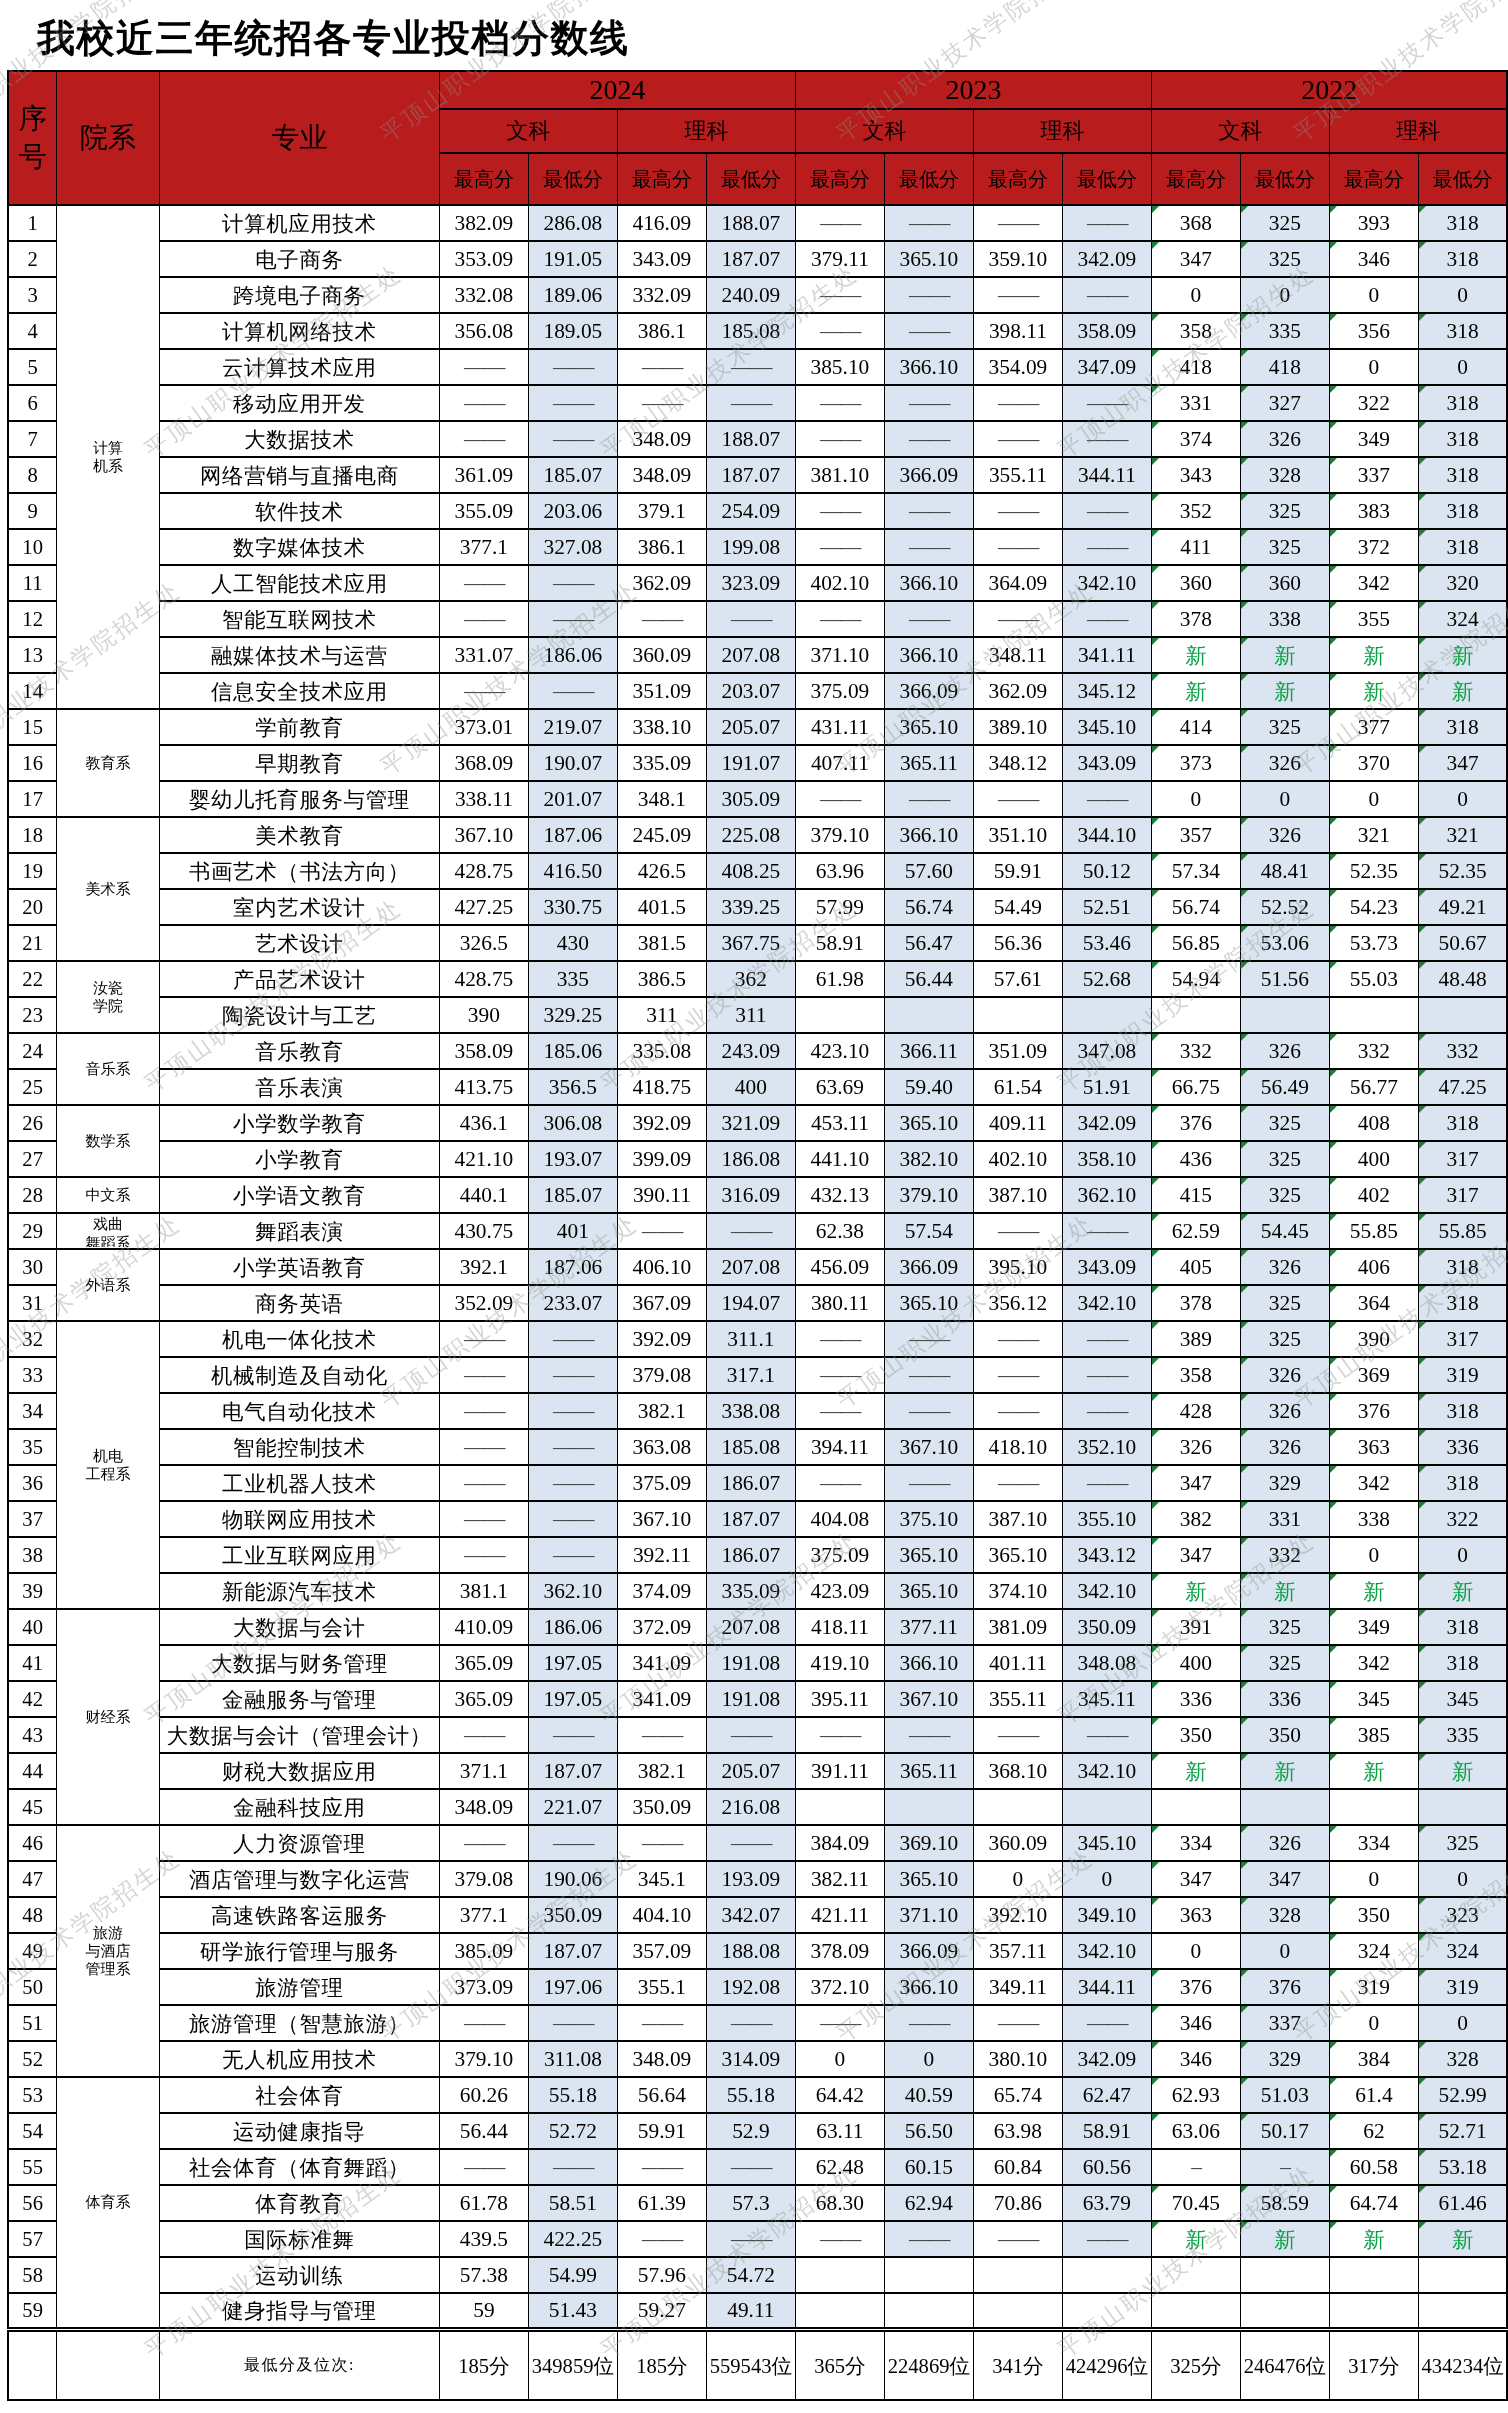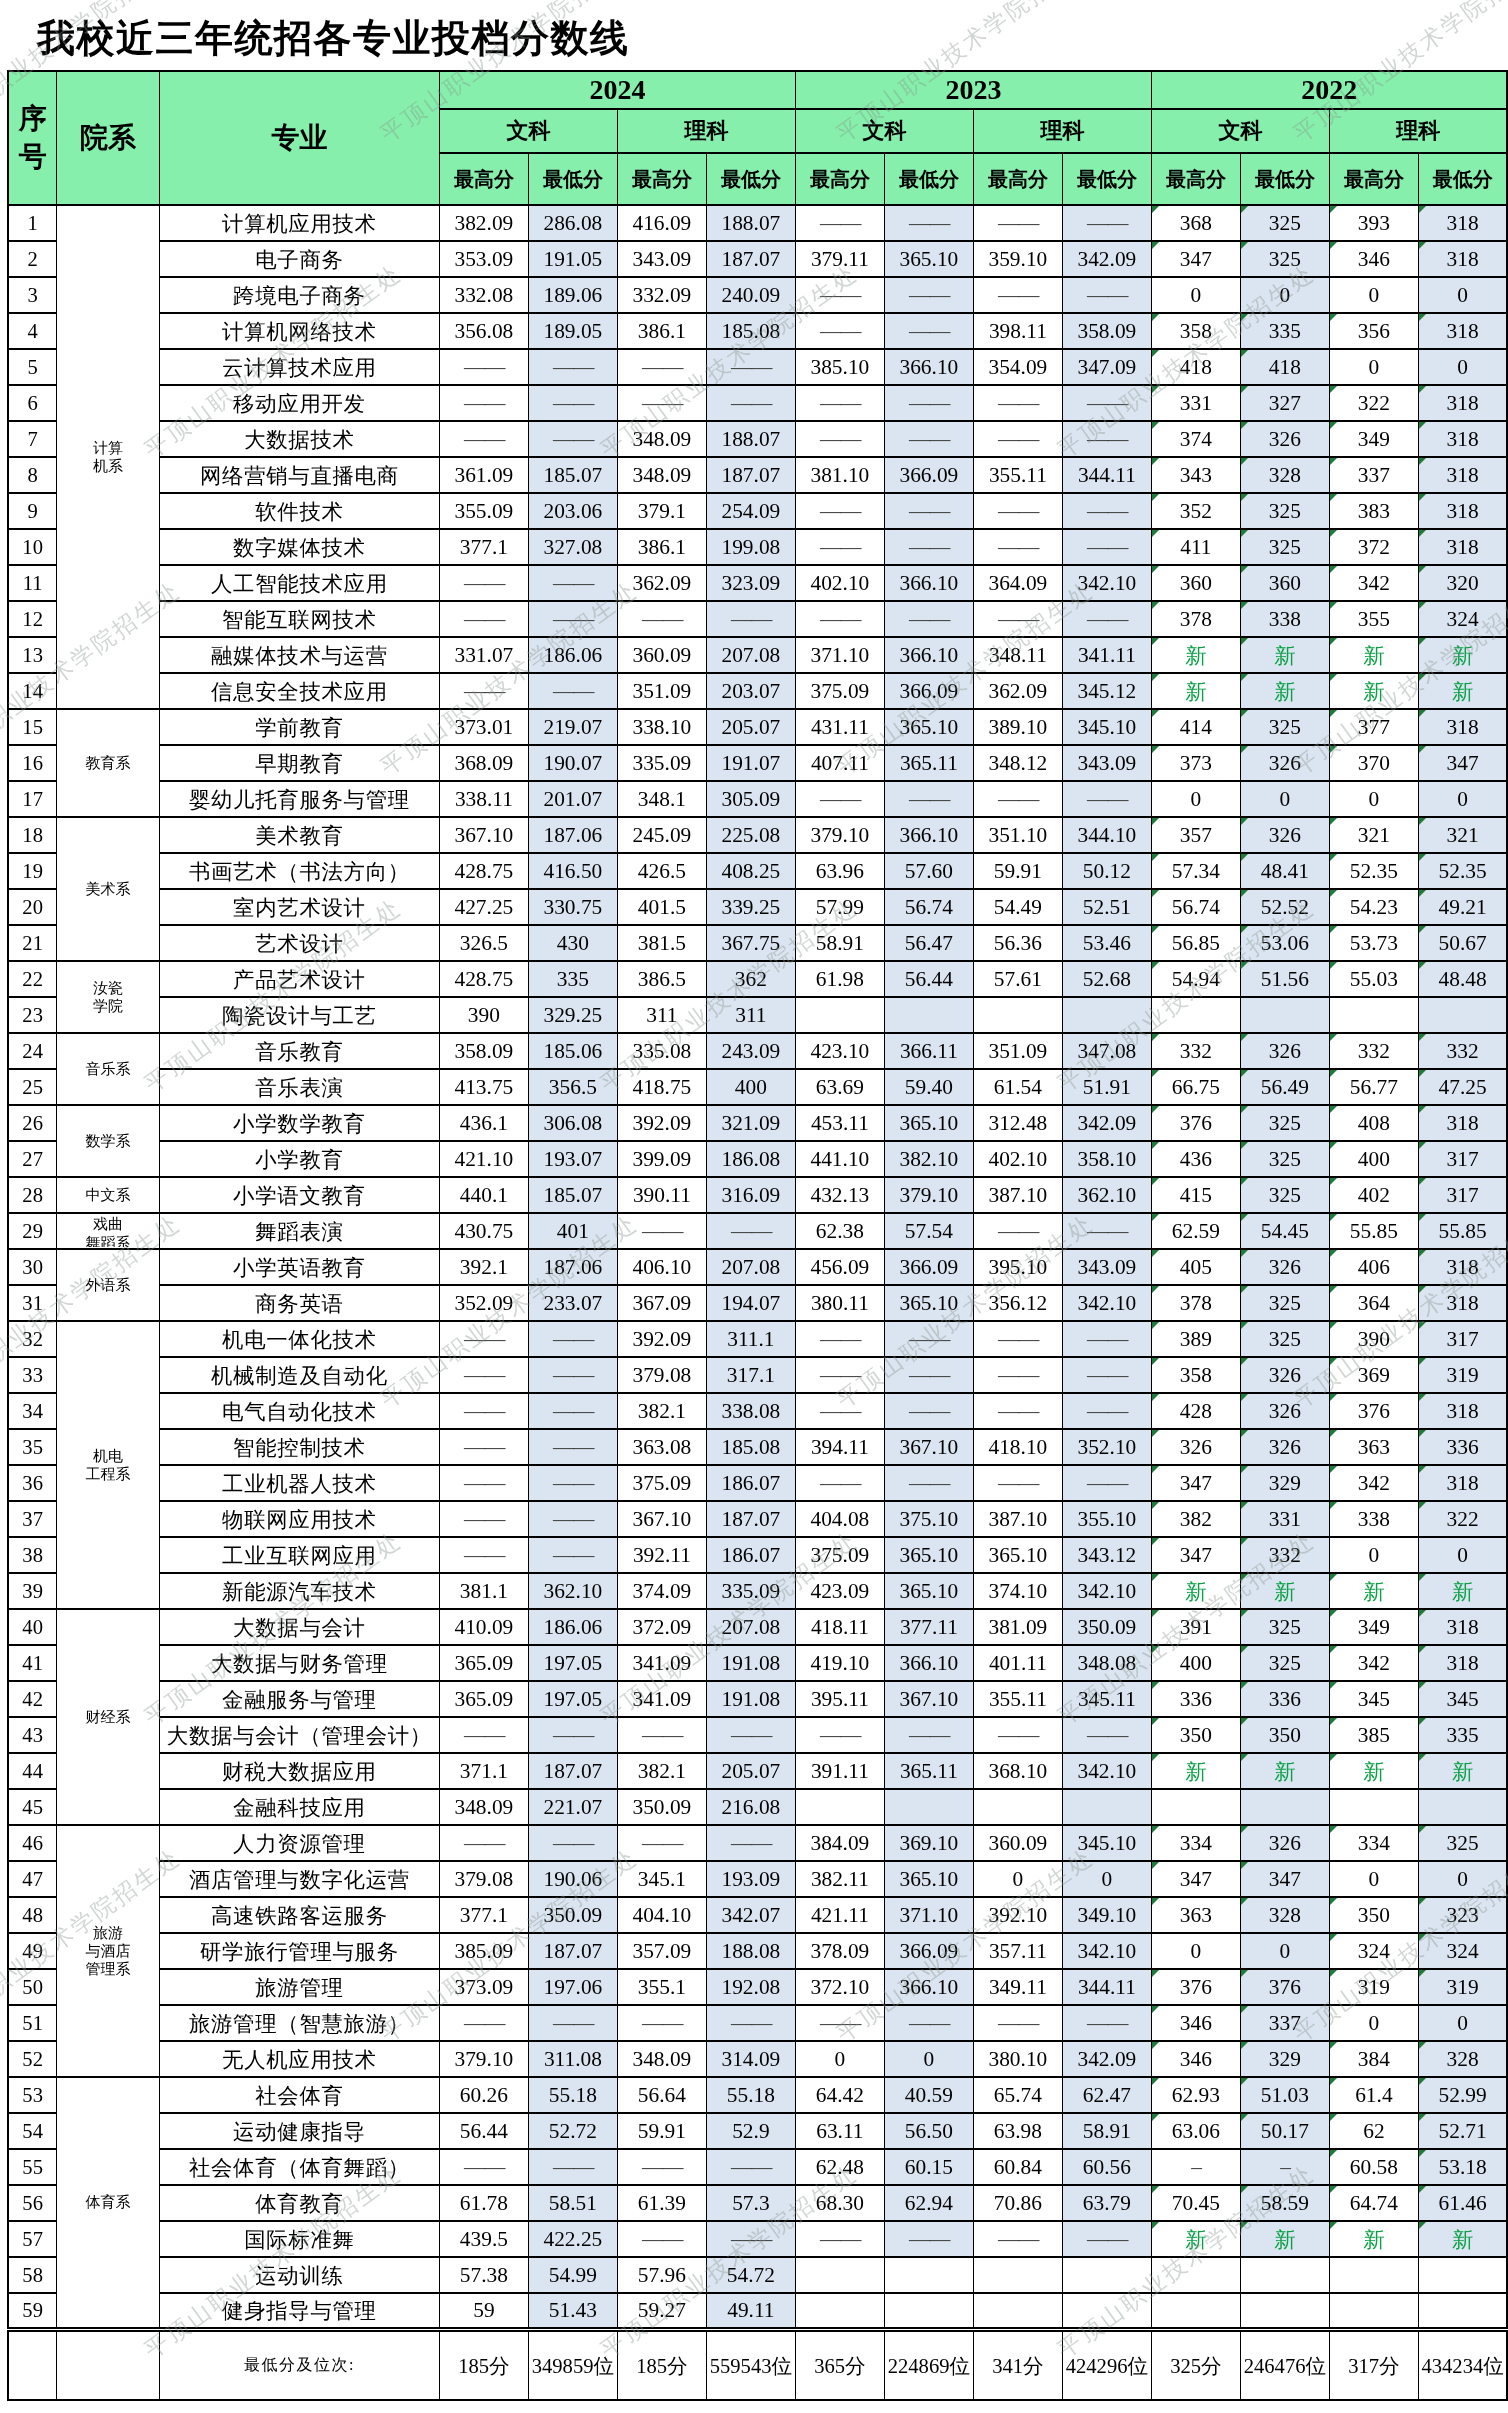--- a/index.html
+++ b/index.html
@@ -13,21 +13,21 @@
   }
   table.score-table {
     border-collapse:collapse; table-layout:fixed; width:1494px; margin:0 7.4px;
     border:2.9px solid #000;
   }
   th, td {
     border-right:1.5px solid #000; border-bottom:2.2px solid #000;
     text-align:center; vertical-align:middle; padding:0; overflow:hidden;
     position:relative;
   }
-  thead th { font-weight:700; background:#86efac; }
+  thead th { font-weight:400; background:#b91c1c; }
   tr.hr1 { height:38px; } tr.hr1 th { font-size:28px; }
   tr.hr2 { height:44px; } tr.hr2 th { font-size:22px; }
   tr.hr3 { height:52px; } tr.hr3 th { font-size:20px; }
   th.corner-head { font-size:22px; }
   thead tr.hr3 th { border-bottom:2.9px solid #000; }
   tbody tr { height:36px; }
   td .v { font-size:21.4px; }
   td.seq-cell .v { font-size:20.6px; }
   td.major-cell .v { font-size:21.4px; letter-spacing:0.7px; }
   .dept-label { white-space:pre-line; font-size:15px; line-height:1.22; display:block; }
@@ -518,21 +518,21 @@
         <td class="dept-cell" rowspan="2">
           <div class="dept-label">数学系</div>
         </td>
         <td class="major-cell"><span class="v">小学数学教育</span></td>
         <td class="score-cell"><span class="v">436.1</span></td>
         <td class="score-cell shade"><span class="v">306.08</span></td>
         <td class="score-cell"><span class="v">392.09</span></td>
         <td class="score-cell shade"><span class="v">321.09</span></td>
         <td class="score-cell"><span class="v">453.11</span></td>
         <td class="score-cell shade"><span class="v">365.10</span></td>
-        <td class="score-cell"><span class="v">312.48</span></td>
+        <td class="score-cell"><span class="v">409.11</span></td>
         <td class="score-cell shade"><span class="v">342.09</span></td>
         <td class="score-cell"><span class="tri"></span><span class="v">376</span></td>
         <td class="score-cell shade"><span class="tri"></span><span class="v">325</span></td>
         <td class="score-cell"><span class="tri"></span><span class="v">408</span></td>
         <td class="score-cell shade"><span class="tri"></span><span class="v">318</span></td>
       </tr>
       <tr>
         <td class="seq-cell"><span class="v">27</span></td>
         <td class="major-cell"><span class="v">小学教育</span></td>
         <td class="score-cell"><span class="v">421.10</span></td>

